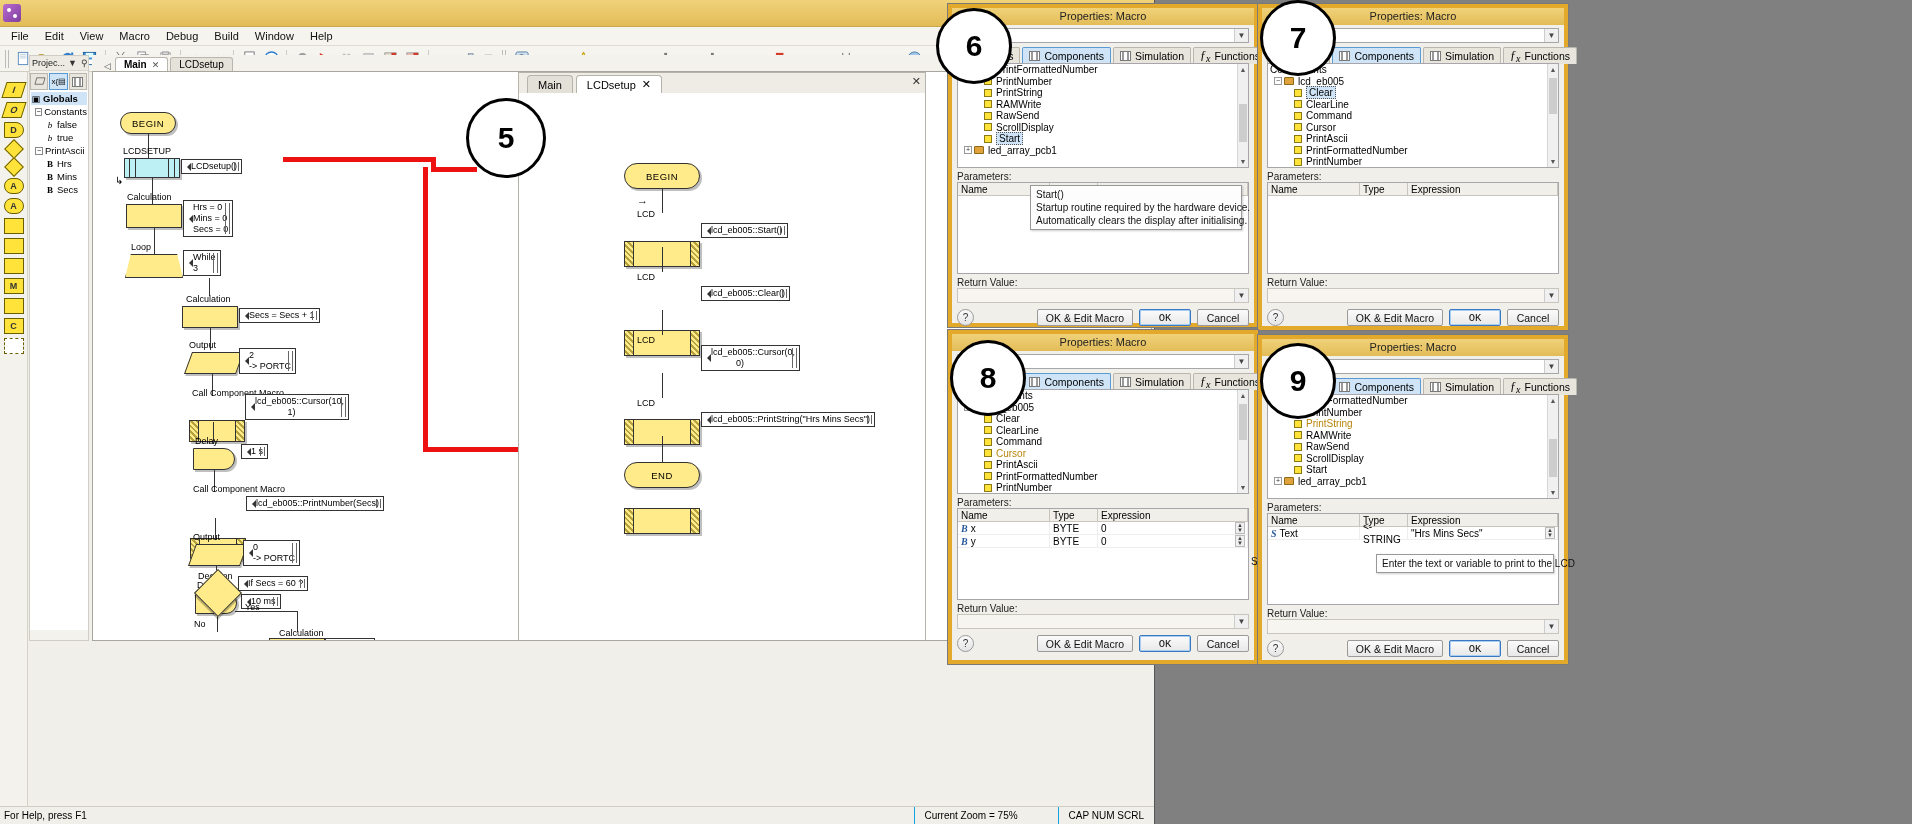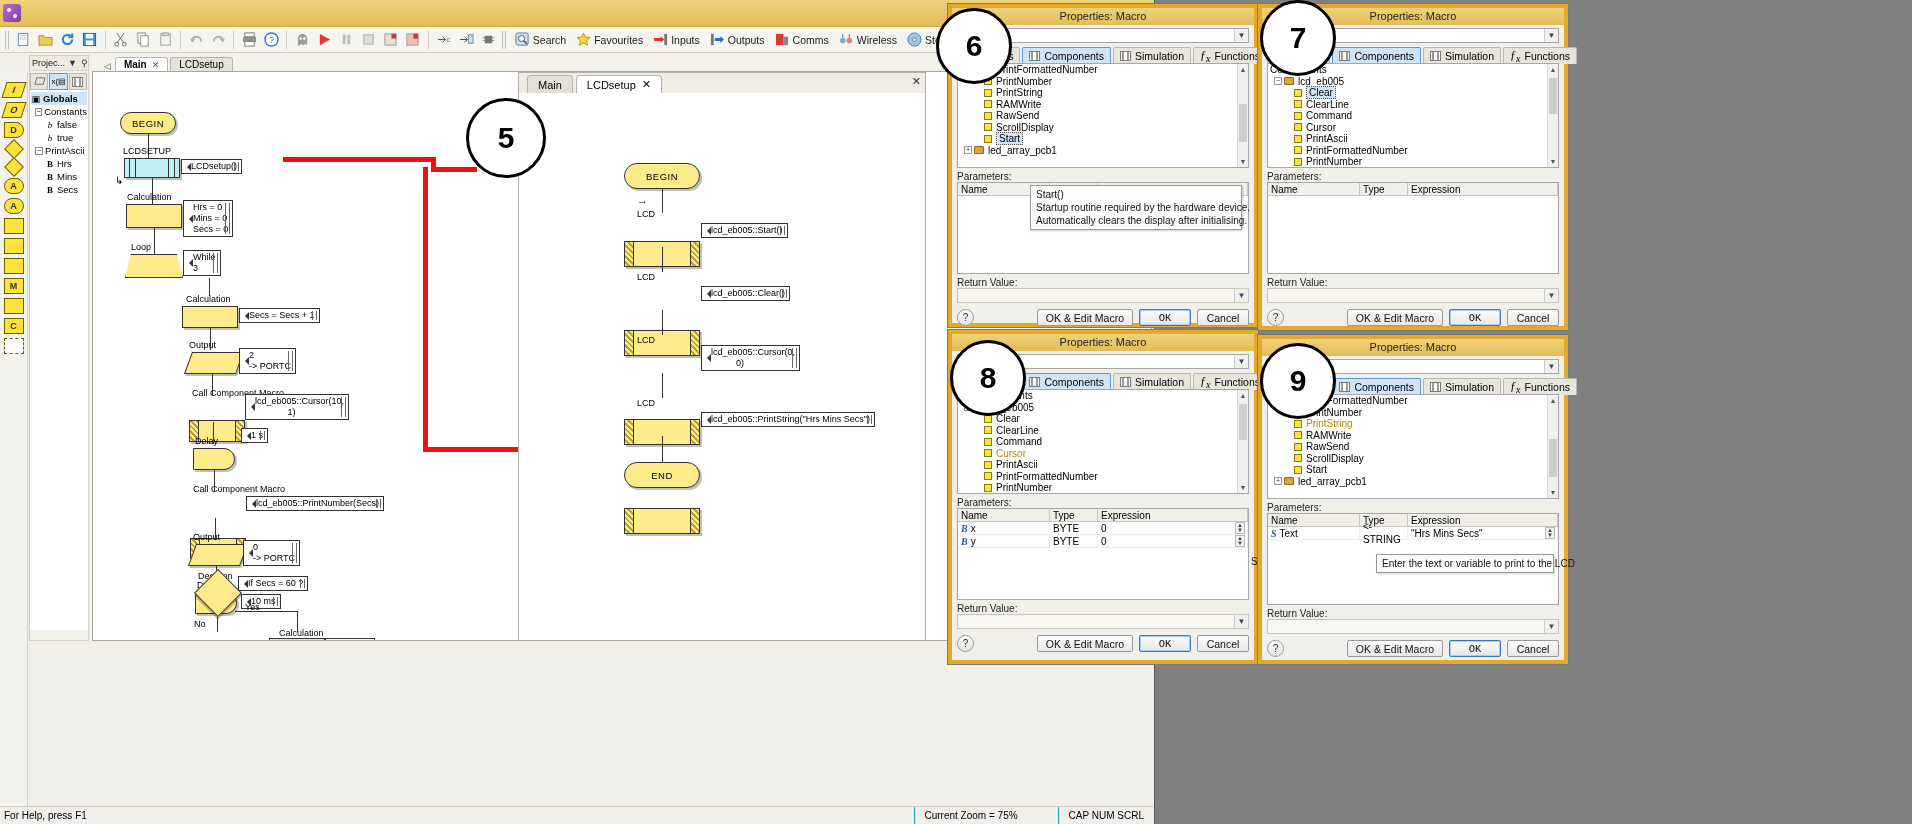--- a/index.html
+++ b/index.html
@@ -346,20 +346,30 @@
 <body>
 
 <div id="root">
 
   <div class="ide">
 
     <div class="titlebar">
       <div class="win-logo"></div>
     </div>
 
+    <div class="menubar">
+      <div class="menu-item">File</div>
+      <div class="menu-item">Edit</div>
+      <div class="menu-item">View</div>
+      <div class="menu-item">Macro</div>
+      <div class="menu-item">Debug</div>
+      <div class="menu-item">Build</div>
+      <div class="menu-item">Window</div>
+      <div class="menu-item">Help</div>
+    </div>
 
     <div class="toolbar">
       <div class="tb-grip"></div>
       <div class="tb-btn">
         <svg width="15" height="15" viewBox="0 0 16 16">
             <rect x="2.5" y="1.5" width="10" height="13" fill="#fff" stroke="#5a8ac0"></rect>
             <rect x="4" y="3" width="7" height="1" fill="#bcd"></rect>
             <rect x="4" y="5" width="7" height="1" fill="#bcd"></rect>
             <rect x="4" y="7" width="7" height="1" fill="#bcd"></rect>
           </svg>
@@ -704,21 +714,21 @@
       <div class="conn" style="left:119px; top:302px; height:22px;"></div>
 
       <div class="fc-lbl" style="left:99px; top:316px;">Call Component Macro</div>
       <div class="fc shape-macro" style="left:96px; top:328px; width:56px; height:22px;"></div>
       <div class="callout" style="left:152px; top:322px;">lcd_eb005::Cursor(10,
              1)</div>
       <div class="conn" style="left:120px; top:350px; height:22px;"></div>
 
       <div class="fc-lbl" style="left:102px; top:364px;">Delay</div>
       <div class="fc shape-delay" style="left:100px; top:376px; width:42px; height:22px;"></div>
-      <div class="callout" style="left:148px; top:356px;">1 s</div>
+      <div class="callout" style="left:148px; top:372px;">1 s</div>
       <div class="conn" style="left:121px; top:398px; height:22px;"></div>
 
       <div class="fc-lbl" style="left:100px; top:412px;">Call Component Macro</div>
       <div class="fc shape-macro" style="left:97px; top:424px; width:56px; height:22px;"></div>
       <div class="callout" style="left:153px; top:424px;">lcd_eb005::PrintNumber(Secs)</div>
       <div class="conn" style="left:122px; top:446px; height:22px;"></div>
 
       <div class="fc-lbl" style="left:100px; top:460px;">Output</div>
       <div class="fc shape-par" style="left:99px; top:472px; width:52px; height:22px;"></div>
       <div class="callout" style="left:150px; top:468px;">0

